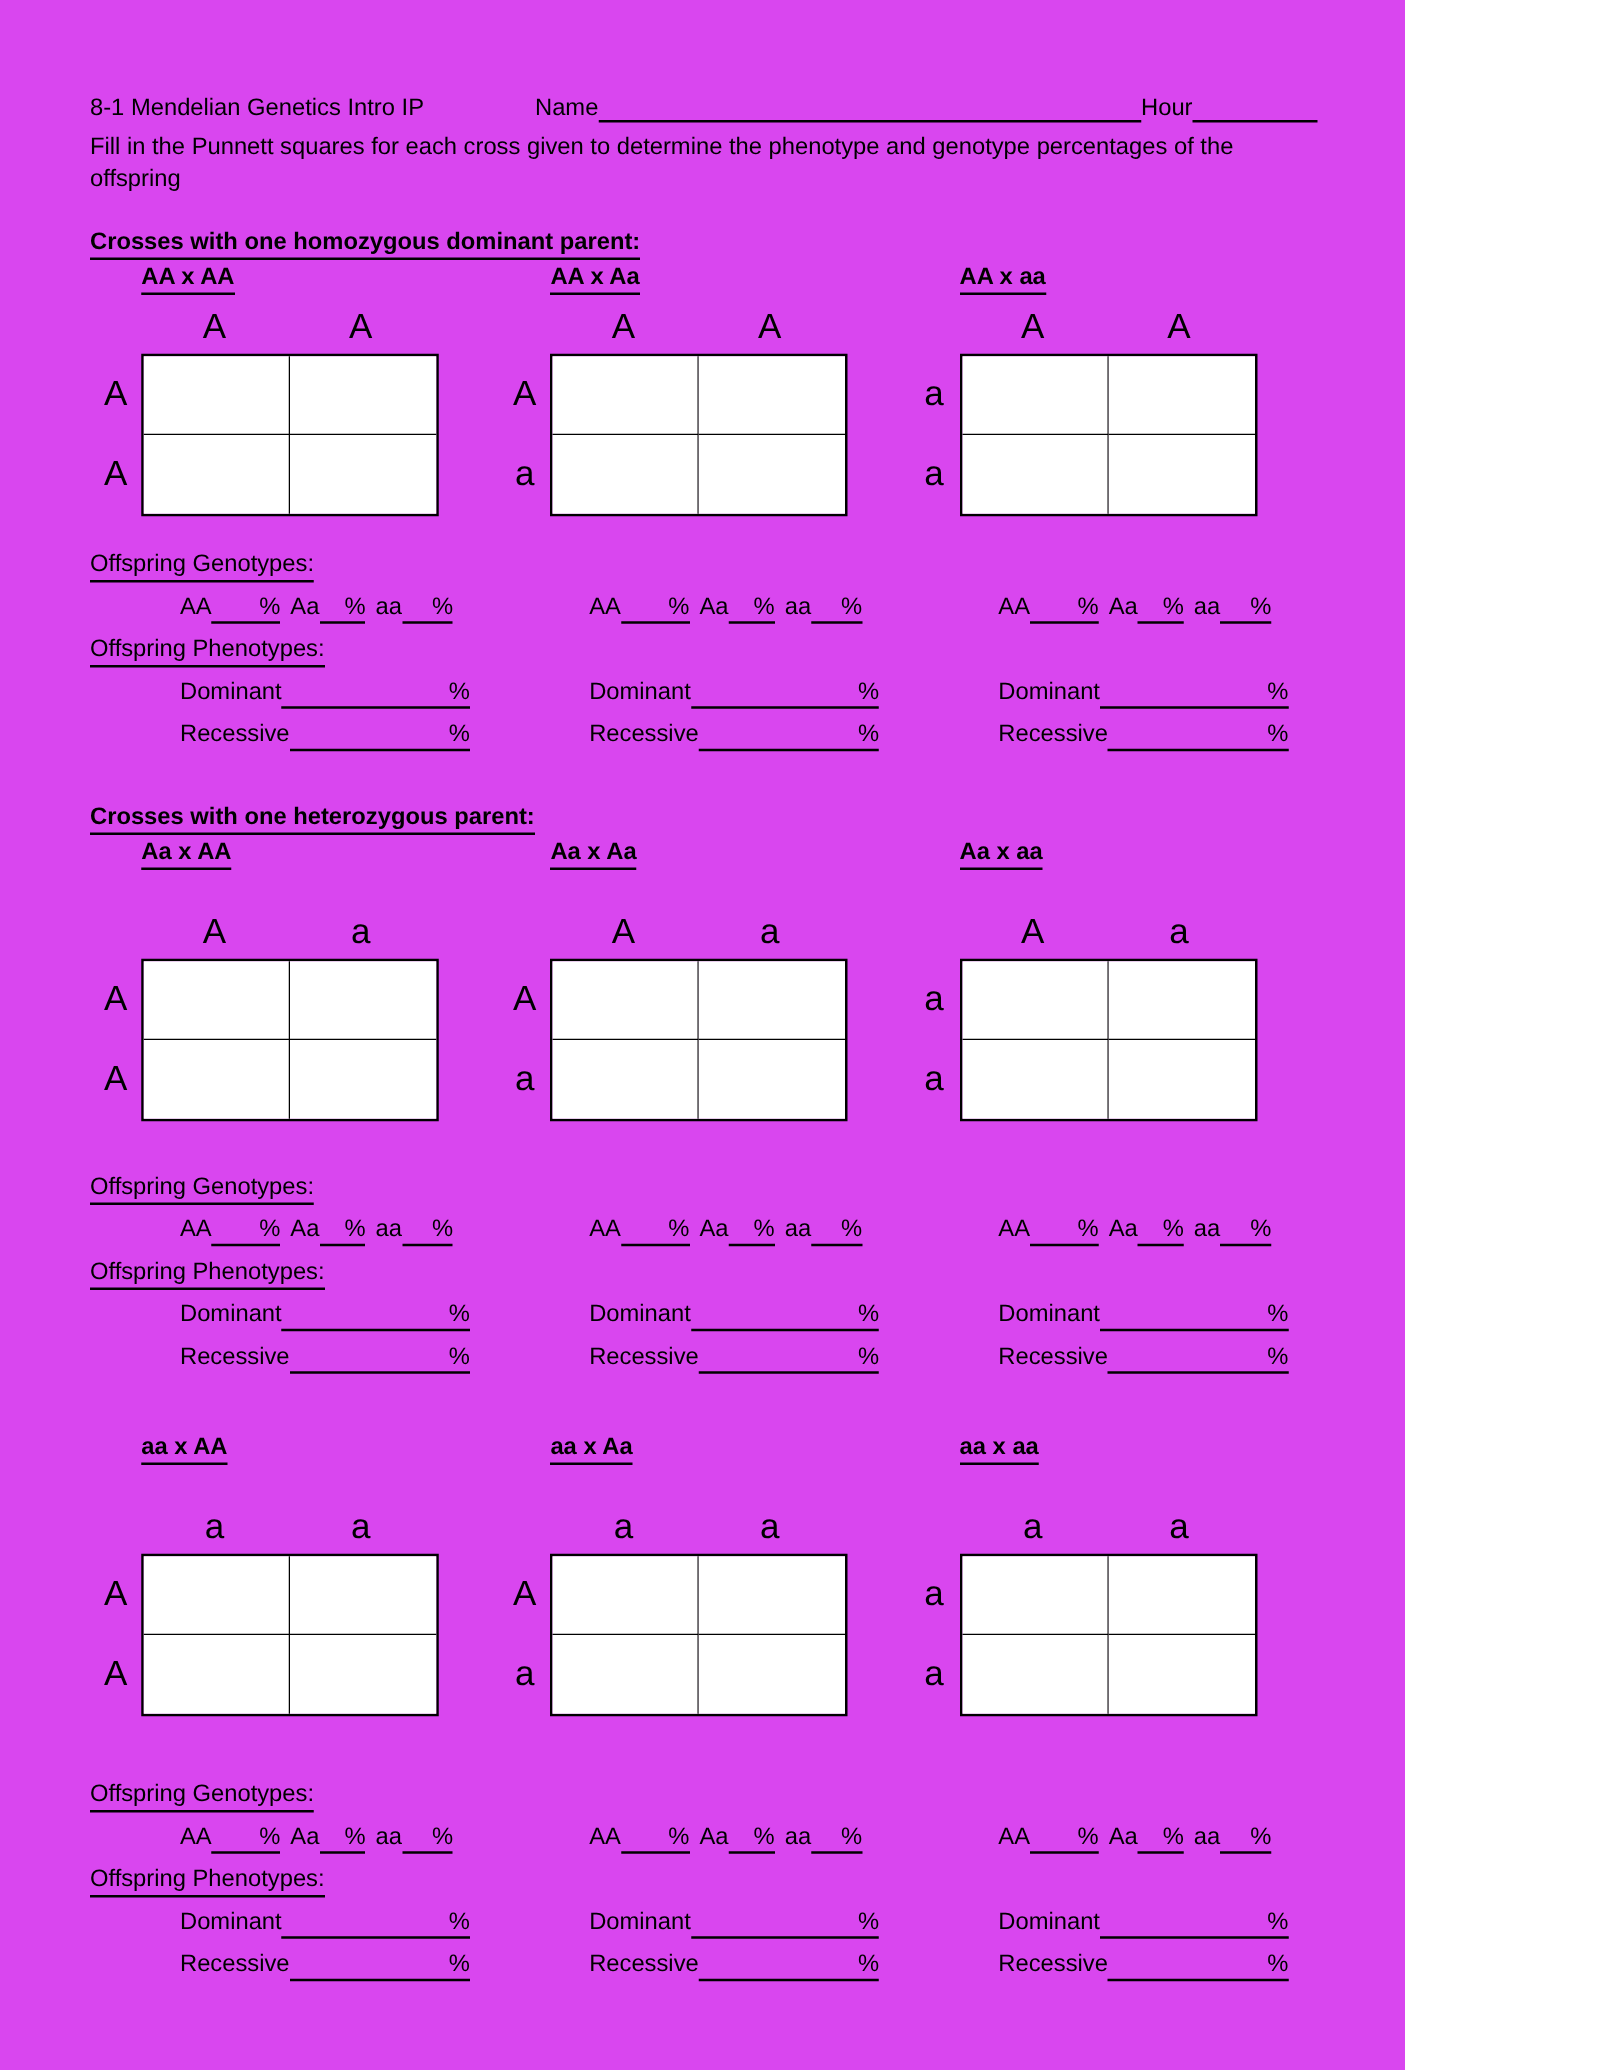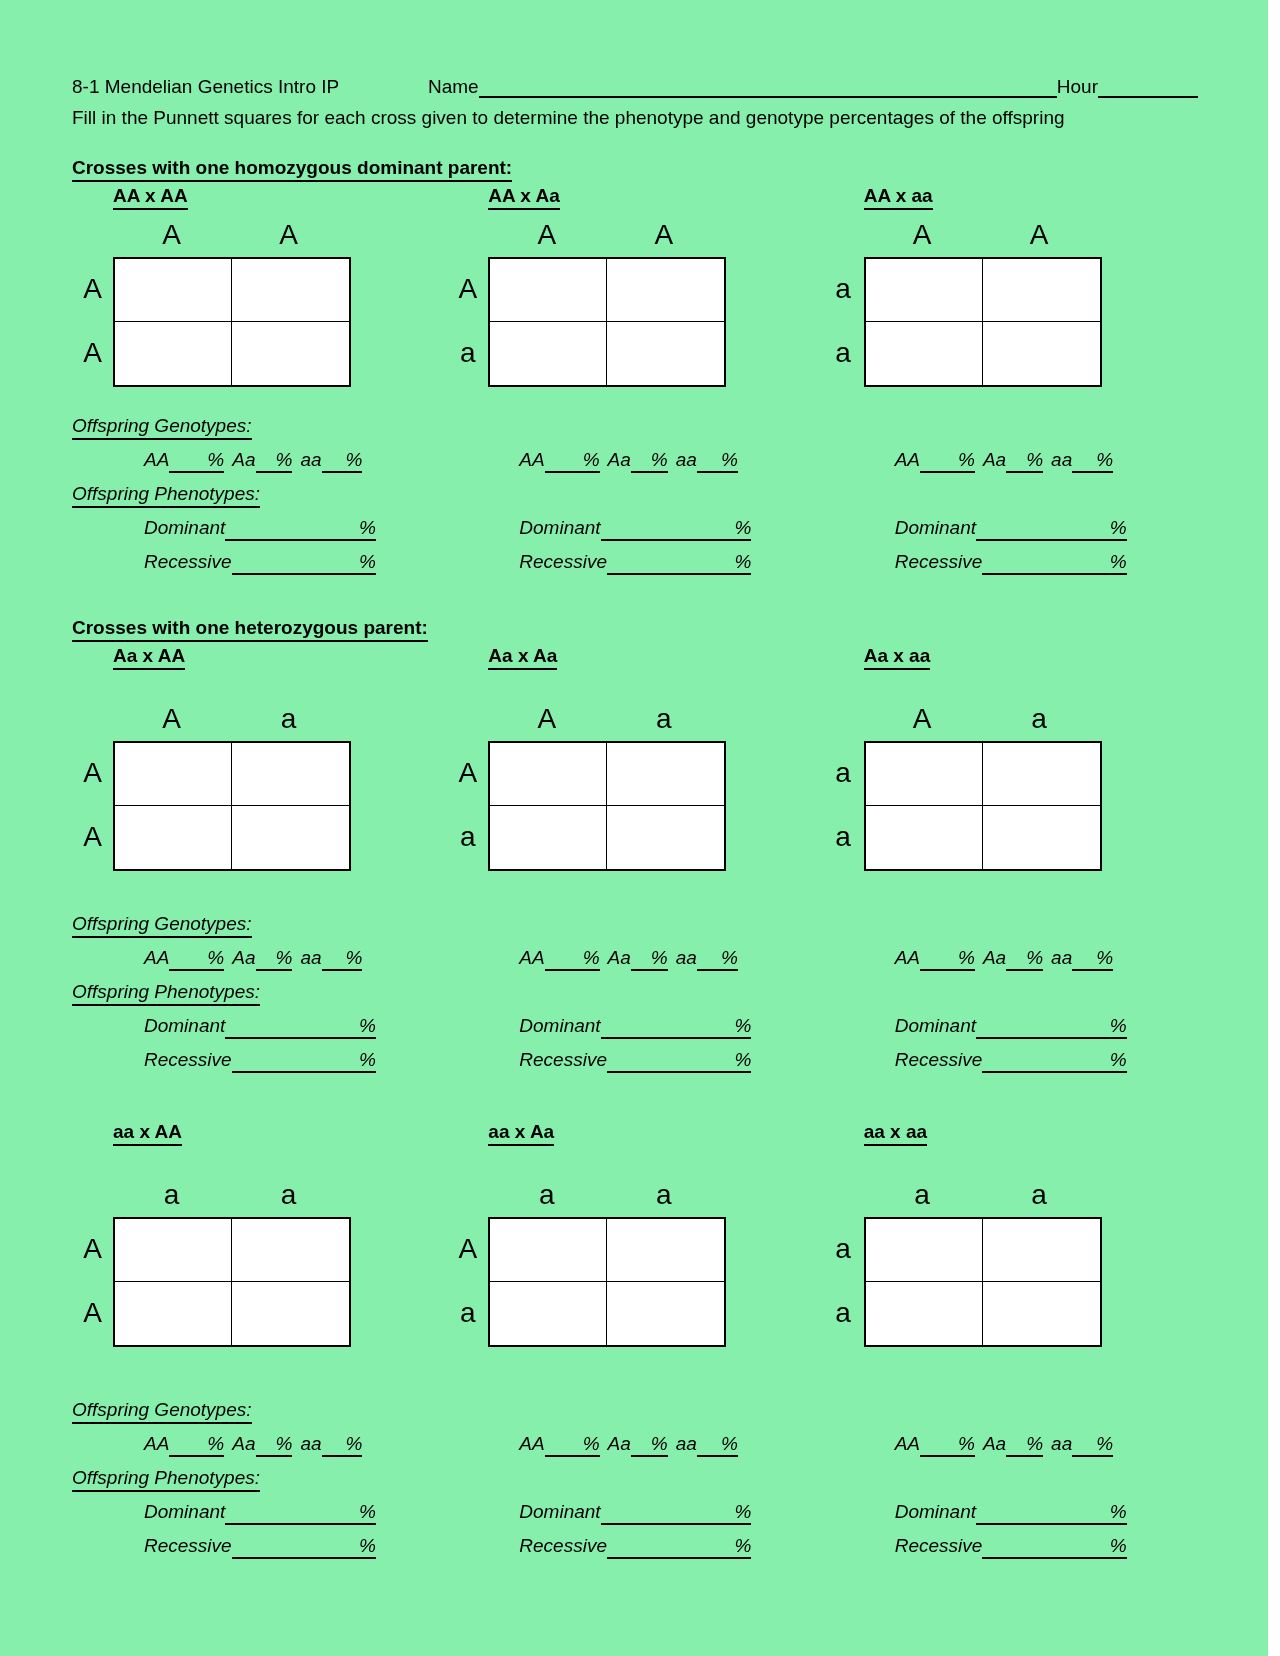--- a/index.html
+++ b/index.html
@@ -1,21 +1,21 @@
 <!DOCTYPE html>
 <html><head>
 <meta charset="utf-8">
 <style>
   html,body { margin:0; padding:0; background:#ffffff; }
   .page {
     position:relative;
-    width:1268px; height:1656px;
+    width:1124px; height:1656px;
     box-sizing:border-box;
     padding:72px 70px 0 72px;
-    background:#86efac;
+    background:#d946ef;
     color:#000000;
     font-family:"Liberation Sans", sans-serif;
     font-size:19px;
     overflow:hidden;
   }
   
   .header { display:flex; align-items:flex-end; height:26px; }
   .doc-title { width:356px; white-space:nowrap; }
   .name-label, .hour-label { white-space:nowrap;text-align:center; }
   .fill-line { border-bottom:2px solid #000; height:22px; display:inline-block; }
@@ -41,21 +41,21 @@
   .top-letters { display:flex; height:38px; }
   .top-letter { width:117px; text-align:center; font-size:28px; line-height:32px; }
   .box { display:grid; grid-template-columns:117px 117px; grid-template-rows:63px 63px;
          border:2px solid #000; width:234px; box-sizing:content-box; }
   .cell { background:#fff; }
   .cell.c1 { border-right:1px solid #000; border-bottom:1px solid #000; }
   .cell.c2 { border-bottom:1px solid #000; }
   .cell.c3 { border-right:1px solid #000; }
 
   
-  .answers { margin-top:28px;font-style:italic; }
+  .answers { margin-top:28px; }
   .s2 .answers { margin-top:42px; }
   .s3 .answers { margin-top:52px; }
   .ans-heading { height:26px; margin-bottom:8px; }
   .ans-row { display:grid; grid-template-columns:repeat(3,1fr); margin-bottom:8px; }
   .geno-line { margin-left:72px; white-space:nowrap; height:26px; }
   .g-label { }
   .g-label + .g-field + .g-label { margin-left:8px; }
   .g-field { display:inline-block; border-bottom:2px solid #000; }
   .gf1 { padding-left:38px; }
   .gf2 { padding-left:20px; }

